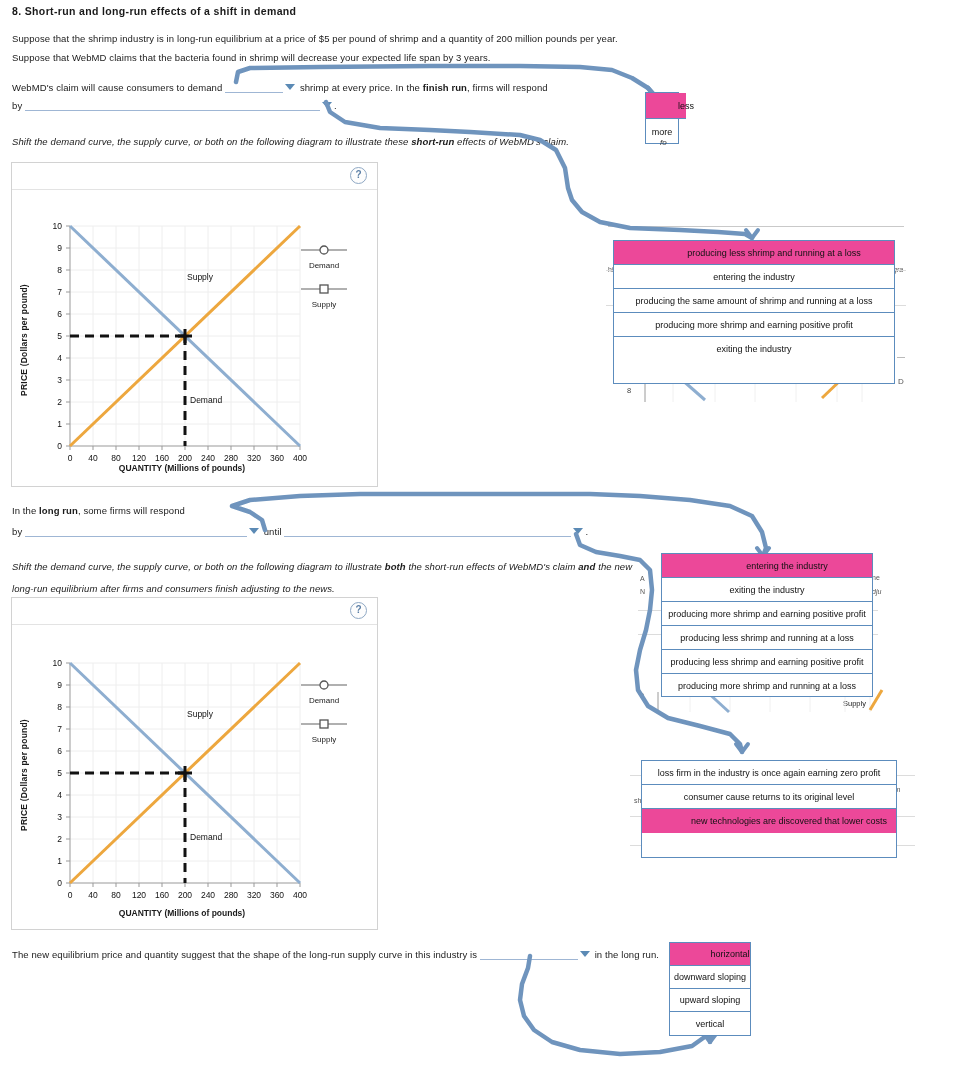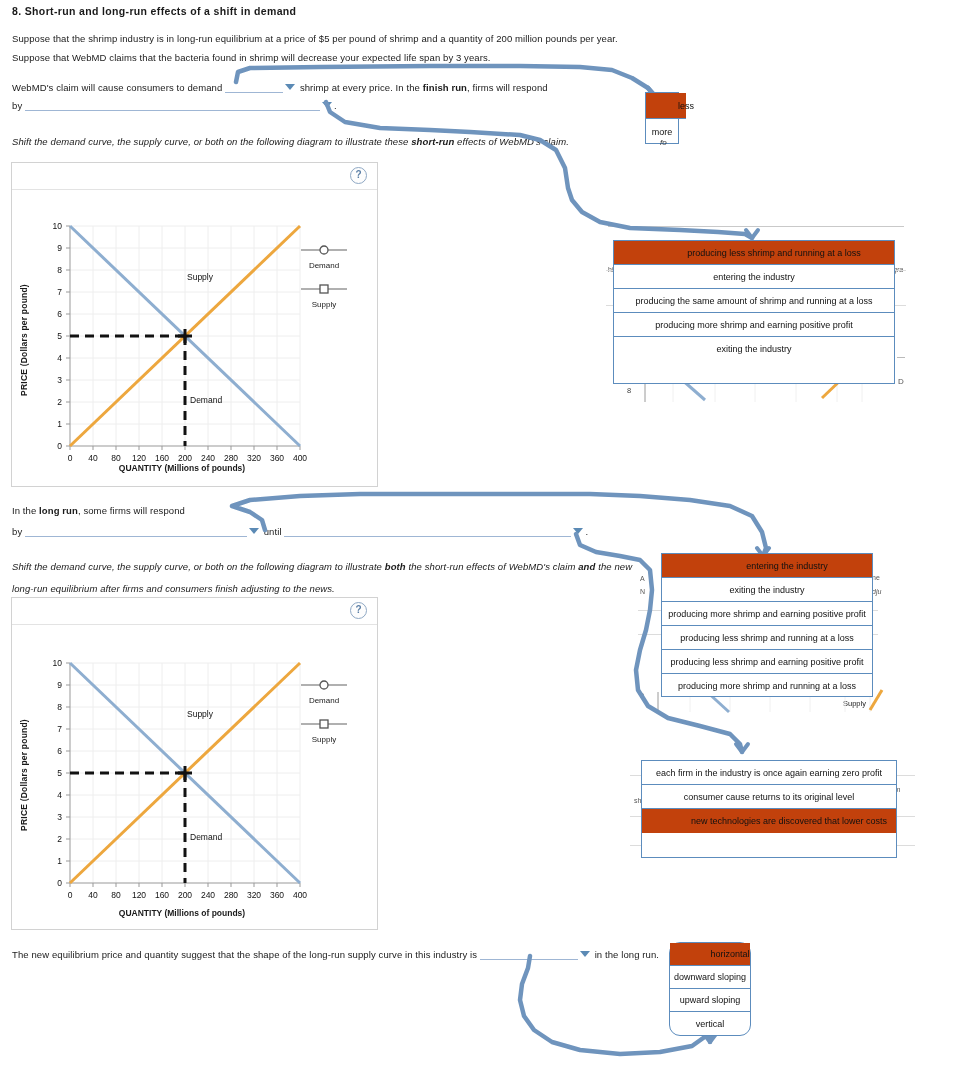--- a/index.html
+++ b/index.html
@@ -34,21 +34,21 @@
   .xlabel{position:absolute;bottom:9px;left:0;width:100%;text-align:center;font-size:8.5px;font-weight:bold;}
   .legend{position:absolute;font-size:8px;text-align:center;width:80px;}
   .legend-line{display:block;margin:0 auto 6px auto;}
   .legend-label{display:block;margin-bottom:14px;font-size:8px;}
 
   
   .dd{position:absolute;border:1px solid #5c8cbd;background:#ffffff;box-sizing:border-box;z-index:30;}
   .dd-item{border-bottom:1px solid #5c8cbd;text-align:center;font-size:9px;color:#111;
            display:flex;align-items:center;justify-content:center;box-sizing:border-box;}
   .dd-item:last-child{border-bottom:none;}
-  .dd-item.sel{background:#c2410c;padding-left:40px;}
+  .dd-item.sel{background:#ec4899;padding-left:40px;}
 
   
   .squiggle{position:absolute;left:0;top:0;width:972px;height:1084px;pointer-events:none;z-index:20;}
 
   
   .ghost{position:absolute;z-index:5;}
 </style>
 </head>
 <body>
 
@@ -421,25 +421,25 @@
   <div class="dd" style="left:661px;top:553px;width:212px;height:144px;">
     <div class="dd-item sel" style="height:24px;">entering the industry</div>
     <div class="dd-item" style="height:24px;">exiting the industry</div>
     <div class="dd-item" style="height:24px;">producing more shrimp and earning positive profit</div>
     <div class="dd-item" style="height:24px;">producing less shrimp and running at a loss</div>
     <div class="dd-item" style="height:24px;">producing less shrimp and earning positive profit</div>
     <div class="dd-item" style="height:24px;">producing more shrimp and running at a loss</div>
   </div>
 
   <div class="dd" style="left:641px;top:760px;width:256px;height:98px;">
-    <div class="dd-item" style="height:24px;">each firm in the industry is once again earning zero profit</div>
+    <div class="dd-item" style="height:24px;">loss firm in the industry is once again earning zero profit</div>
     <div class="dd-item" style="height:24px;">consumer cause returns to its original level</div>
     <div class="dd-item sel" style="height:24px;">new technologies are discovered that lower costs</div>
   </div>
 
-  <div class="dd" style="left:669px;top:942px;width:82px;height:94px;border-radius:11px;">
+  <div class="dd" style="left:669px;top:942px;width:82px;height:94px;">
     <div class="dd-item sel" style="height:23px;">horizontal</div>
     <div class="dd-item" style="height:23px;">downward sloping</div>
     <div class="dd-item" style="height:23px;">upward sloping</div>
     <div class="dd-item" style="height:23px;">vertical</div>
   </div>
 
 </div>
 
 </body></html>

